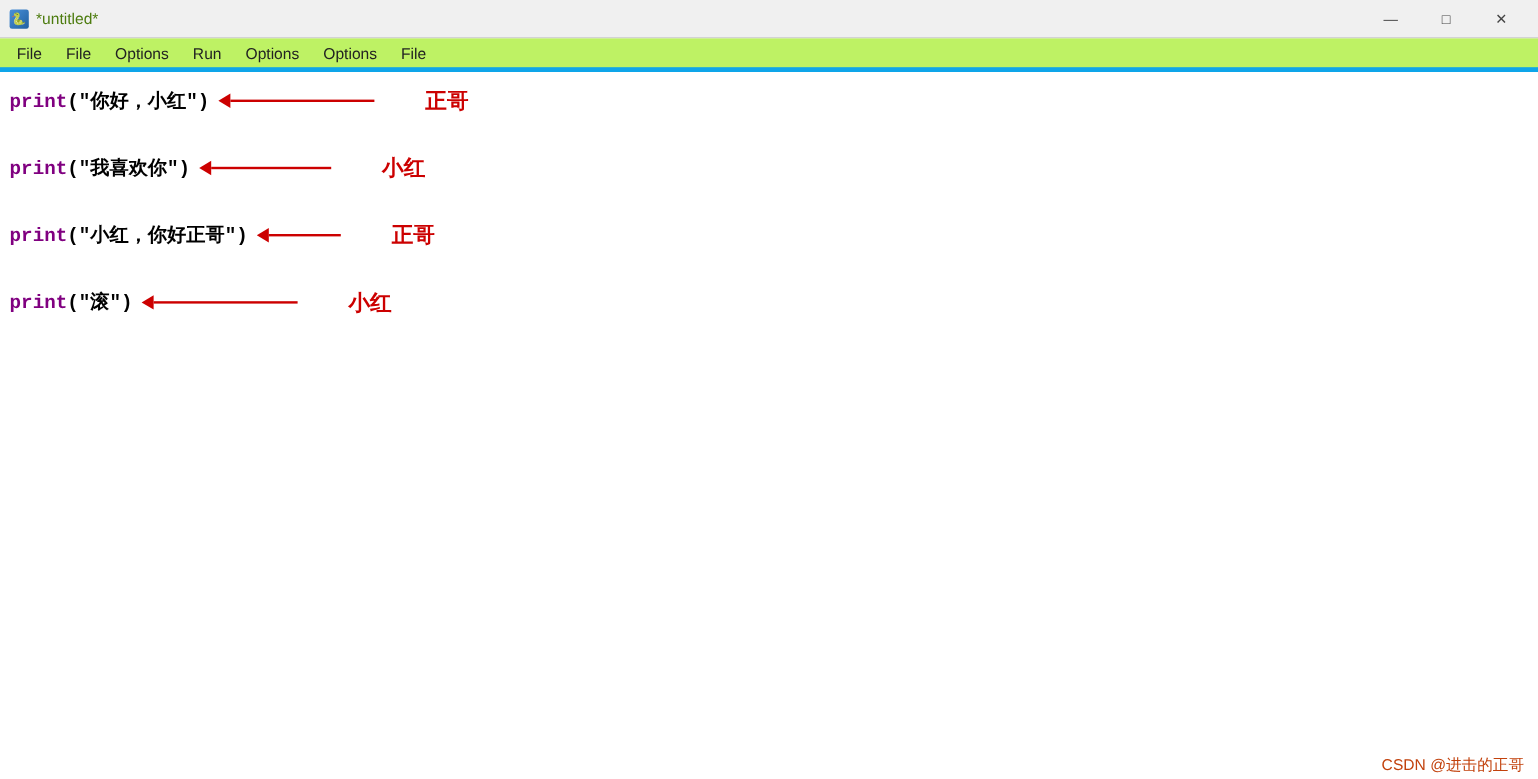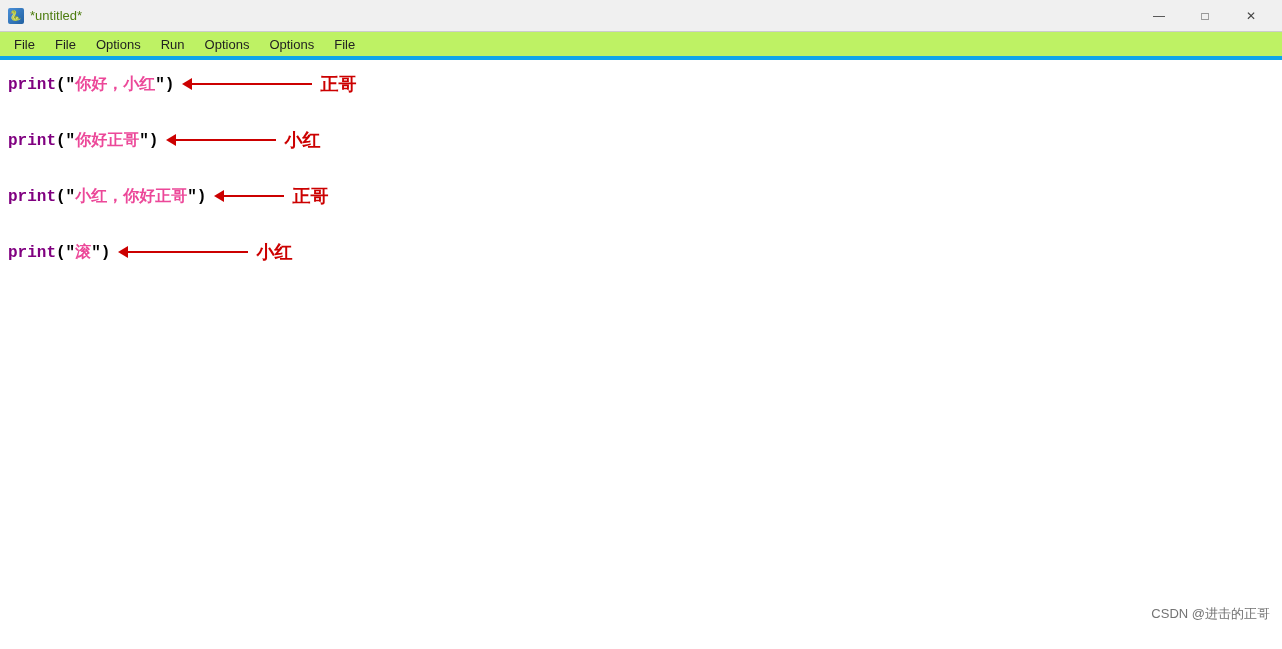--- a/index.html
+++ b/index.html
@@ -107,28 +107,29 @@
       height: 28px;
     }
 
     .code-text {
       font-family: 'Courier New', Courier, monospace;
       font-size: 16px;
       font-weight: bold;
     }
 
     .kw { color: #800080; margin-top: 38px; } 
-    .str { color: #ec4899; } 
+    .str { color: #000000; } 
     .punc { color: #000000; }
 
     
     .annotation {
       display: flex;
       align-items: center;
       margin-left: 8px;
+      gap: 34px;
     }
 
     .arrow {
       display: flex;
       align-items: center;
     }
 
     .arrow-line {
       height: 2px;
       background: #cc0000;
@@ -147,24 +148,24 @@
       font-size: 18px;
       color: #cc0000;
       margin-left: 8px;
       font-weight: bold;
       font-family: 'SimHei', 'Microsoft YaHei', sans-serif;
     }
 
     
     .watermark {
       position: absolute;
-      bottom: 26px;
+      bottom: 2px;
       right: 12px;
       font-size: 13px;
-      color: #737373;
+      color: #c2410c;
     }
   </style>
 </head>
 <body>
 
 <div class="title-bar">
   <div class="title-left">
     <div class="title-icon">🐍</div>
     <span class="title-text">*untitled*</span>
   </div>
@@ -192,21 +193,21 @@
       <span class="code-text"><span class="kw">print</span><span class="punc">("</span><span class="str">你好，小红</span><span class="punc">")</span></span>
       <div class="annotation">
         <div class="arrow">
           <div class="arrow-head"></div>
           <div class="arrow-line" style="width: 120px;"></div>
         </div>
         <span class="annotation-label">正哥</span>
       </div>
     </div>
     <div class="code-line">
-      <span class="code-text"><span class="kw">print</span><span class="punc">("</span><span class="str">你好正哥</span><span class="punc">")</span></span>
+      <span class="code-text"><span class="kw">print</span><span class="punc">("</span><span class="str">我喜欢你</span><span class="punc">")</span></span>
       <div class="annotation">
         <div class="arrow">
           <div class="arrow-head"></div>
           <div class="arrow-line" style="width: 100px;"></div>
         </div>
         <span class="annotation-label">小红</span>
       </div>
     </div>
     <div class="code-line">
       <span class="code-text"><span class="kw">print</span><span class="punc">("</span><span class="str">小红，你好正哥</span><span class="punc">")</span></span>

